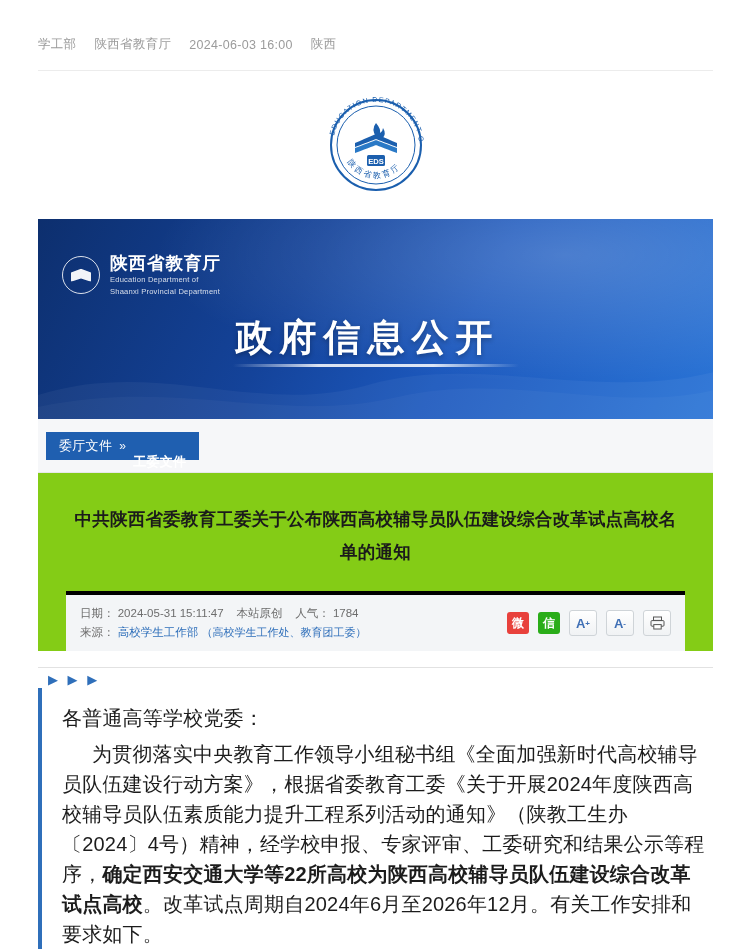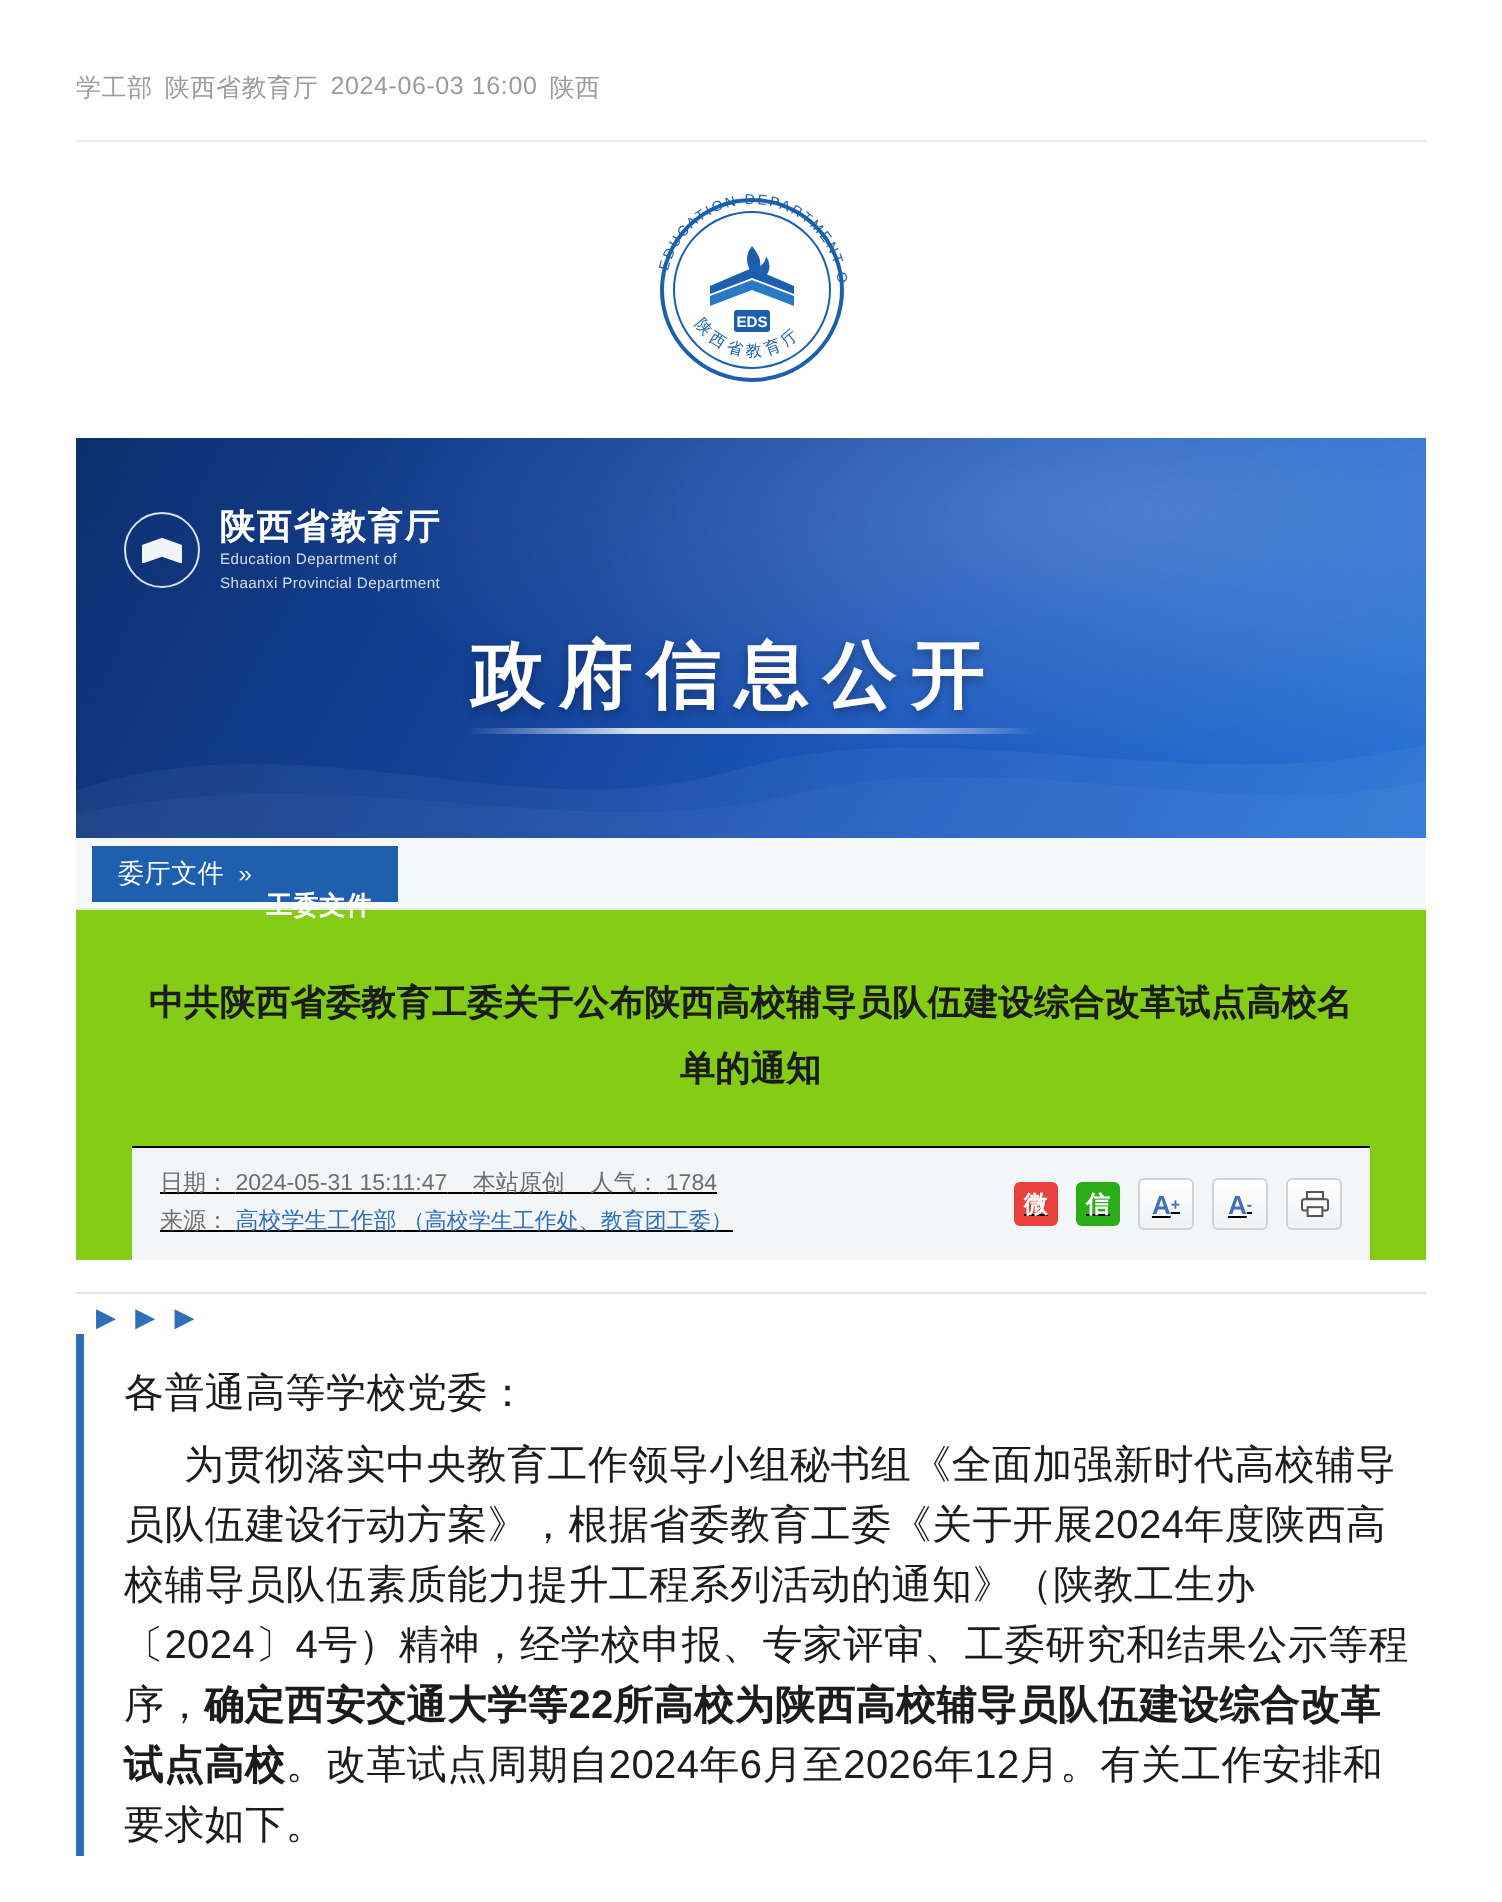--- a/index.html
+++ b/index.html
@@ -25,22 +25,22 @@
     font-weight: 700;
     color: #1a1a1a;
     letter-spacing: .4px;
     line-height: 28px;
   }
   .art-meta {
     margin-top: 18px;
     font-size: 12.5px;
     color: #9b9b9b;
     display: flex;
-    align-items: flex-start;
-    gap: 6px;
+    align-items: center;
+    gap: 18px;
     letter-spacing: .3px;
   }
   .hr-soft {
     margin: 17px 0 0 0;
     height: 1px;
     background: #ececec;
     border: 0;
   }
 
   
@@ -113,21 +113,21 @@
     position: absolute; left: 50%; transform: translateX(-50%);
     top: 145px; width: 286px; height: 3px;
     background: linear-gradient(90deg, rgba(255,255,255,0), #ffffff 30%, #ffffff 70%, rgba(255,255,255,0));
     opacity: .85;
   }
 
   
   .crumb-row {
     background: #f6f7f9;
     border-bottom: 1px solid #e6e8ea;
-    height: 36px;
+    height: 54px;
     display: flex;
     align-items: center;
   }
   .crumb {
     background: #1f5fb0;
     color: #fff;
     font-size: 13px;
     height: 28px;
     display: flex; align-items: center; gap: 7px;
     padding: 0 13px;
@@ -156,27 +156,26 @@
     font-size: 12.5px;
     color: #4a4a4a;
     margin-top: 32px;
     letter-spacing: .3px;
   }
 
   
   .info-strip {
     margin-top: 22px;
     background: #f3f5f7;
-    border-top: 1px solid #000000;
+    border-top: 4px solid #000000;
     display: flex;
     align-items: center;
     justify-content: space-between;
     padding: 9px 14px 9px 14px;
     min-height: 46px;
-    text-decoration: underline;
   }
   .info-left { font-size: 11.5px; color: #6d6d6d; line-height: 19px; }
   .info-left .lbl { color: #6d6d6d; }
   .info-left a { color: #2f6fba; text-decoration: none; }
   .info-left .src-note { color: #2f6fba; font-size: 11px; }
   .info-right { display: flex; align-items: center; gap: 9px; }
   .ico-sq {
     width: 22px; height: 22px; border-radius: 3px;
     display: flex; align-items: center; justify-content: center;
     color: #fff; font-size: 12px; font-weight: 700;

